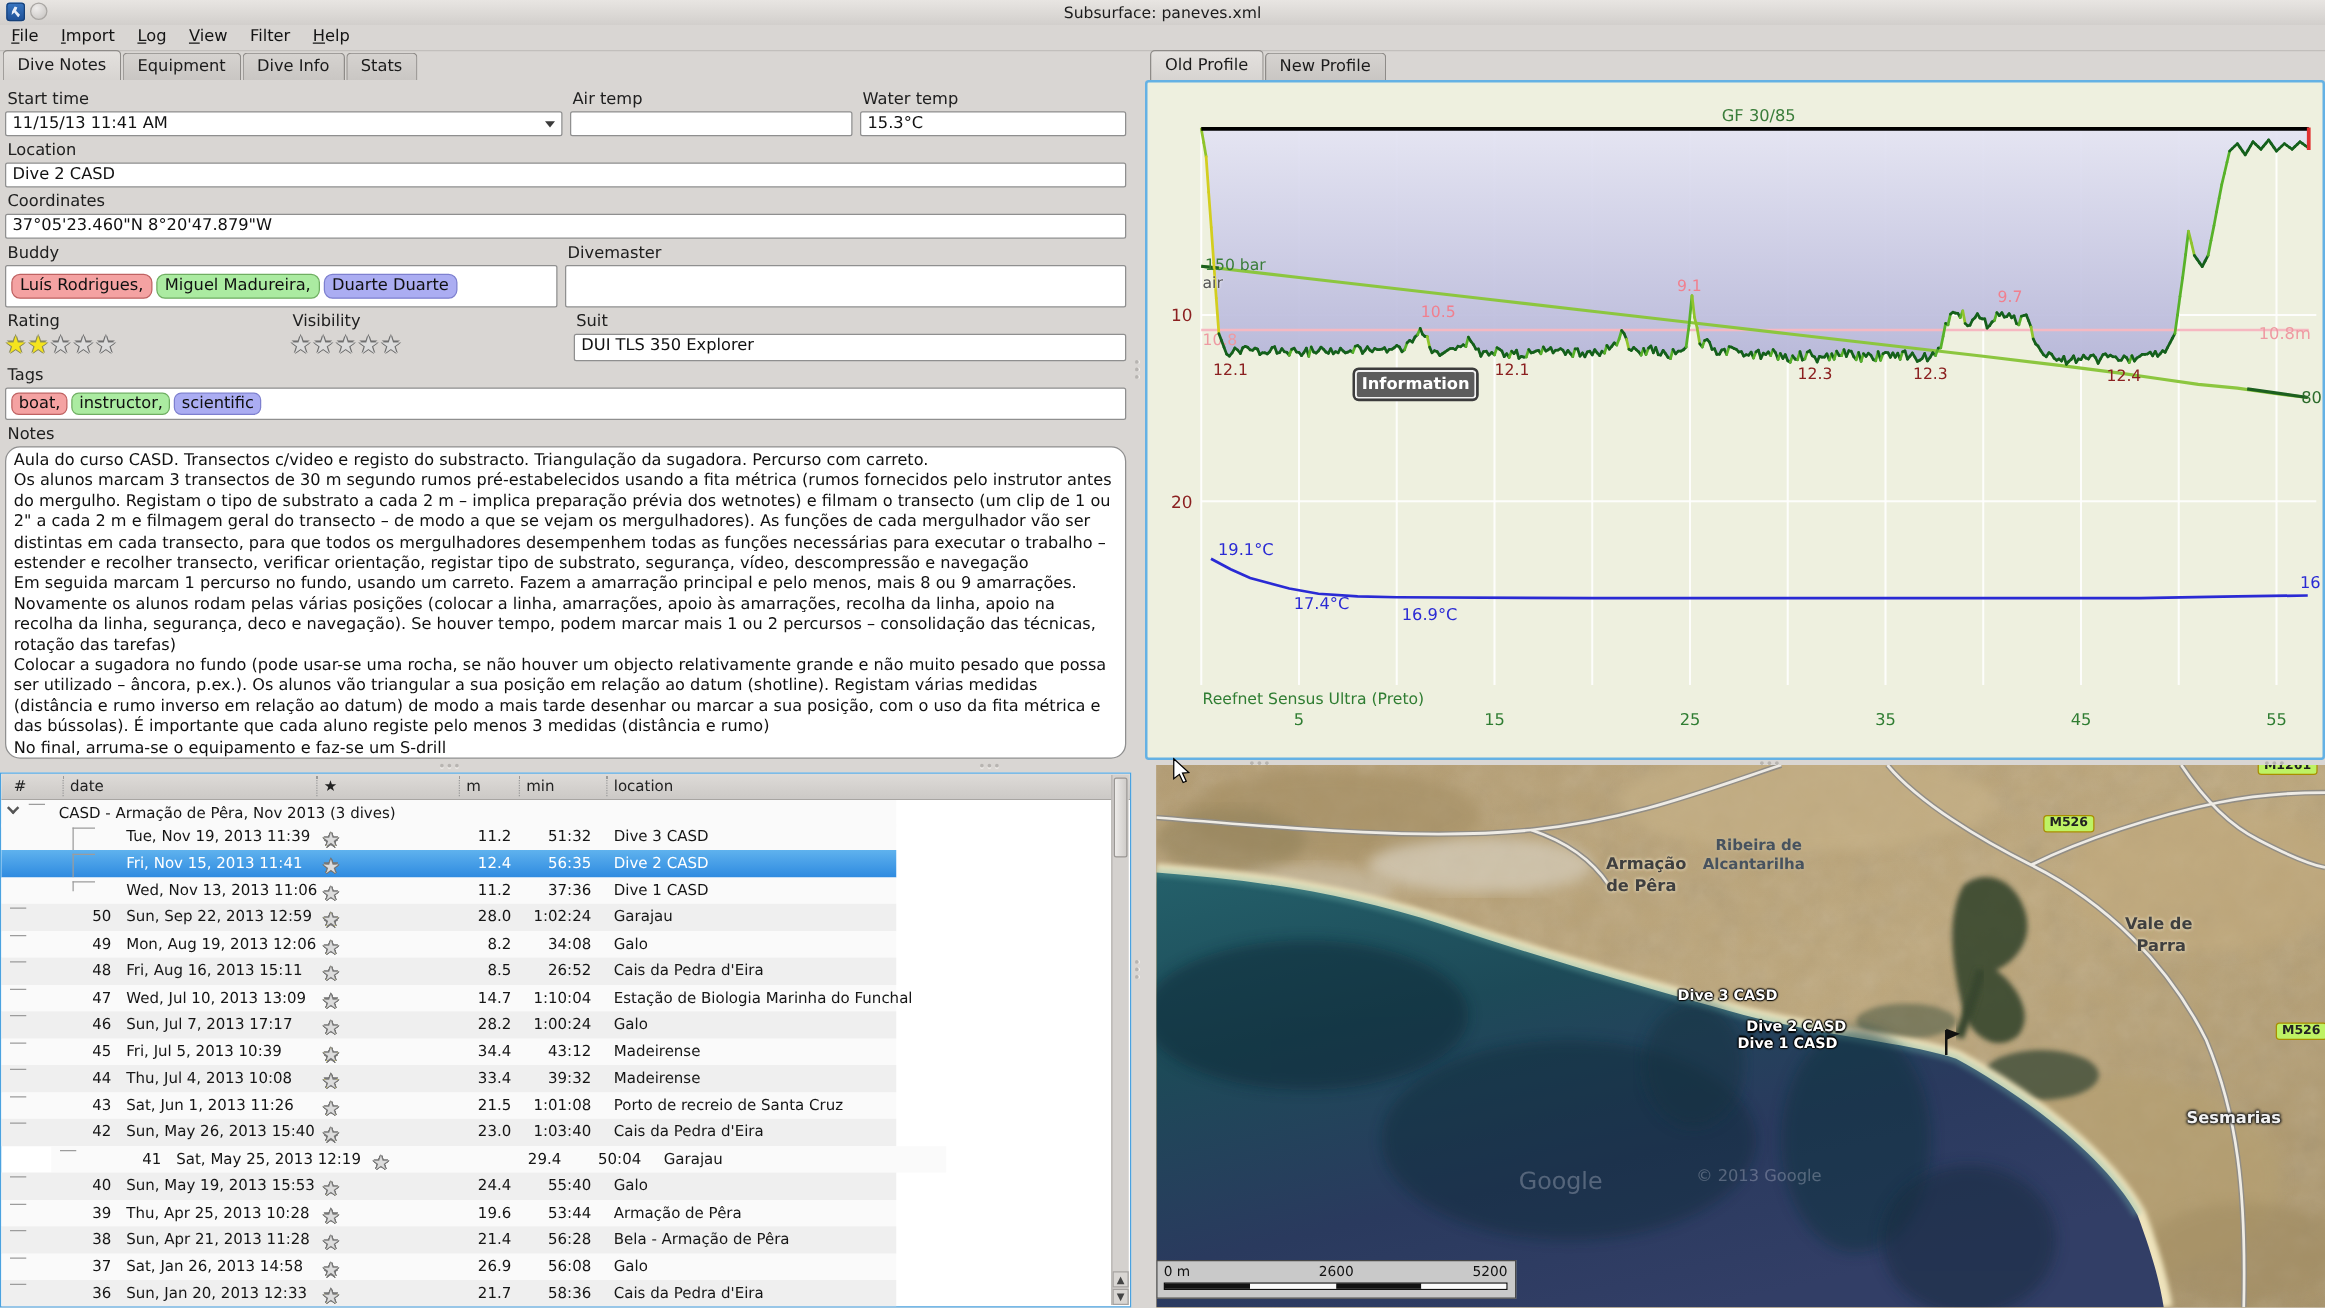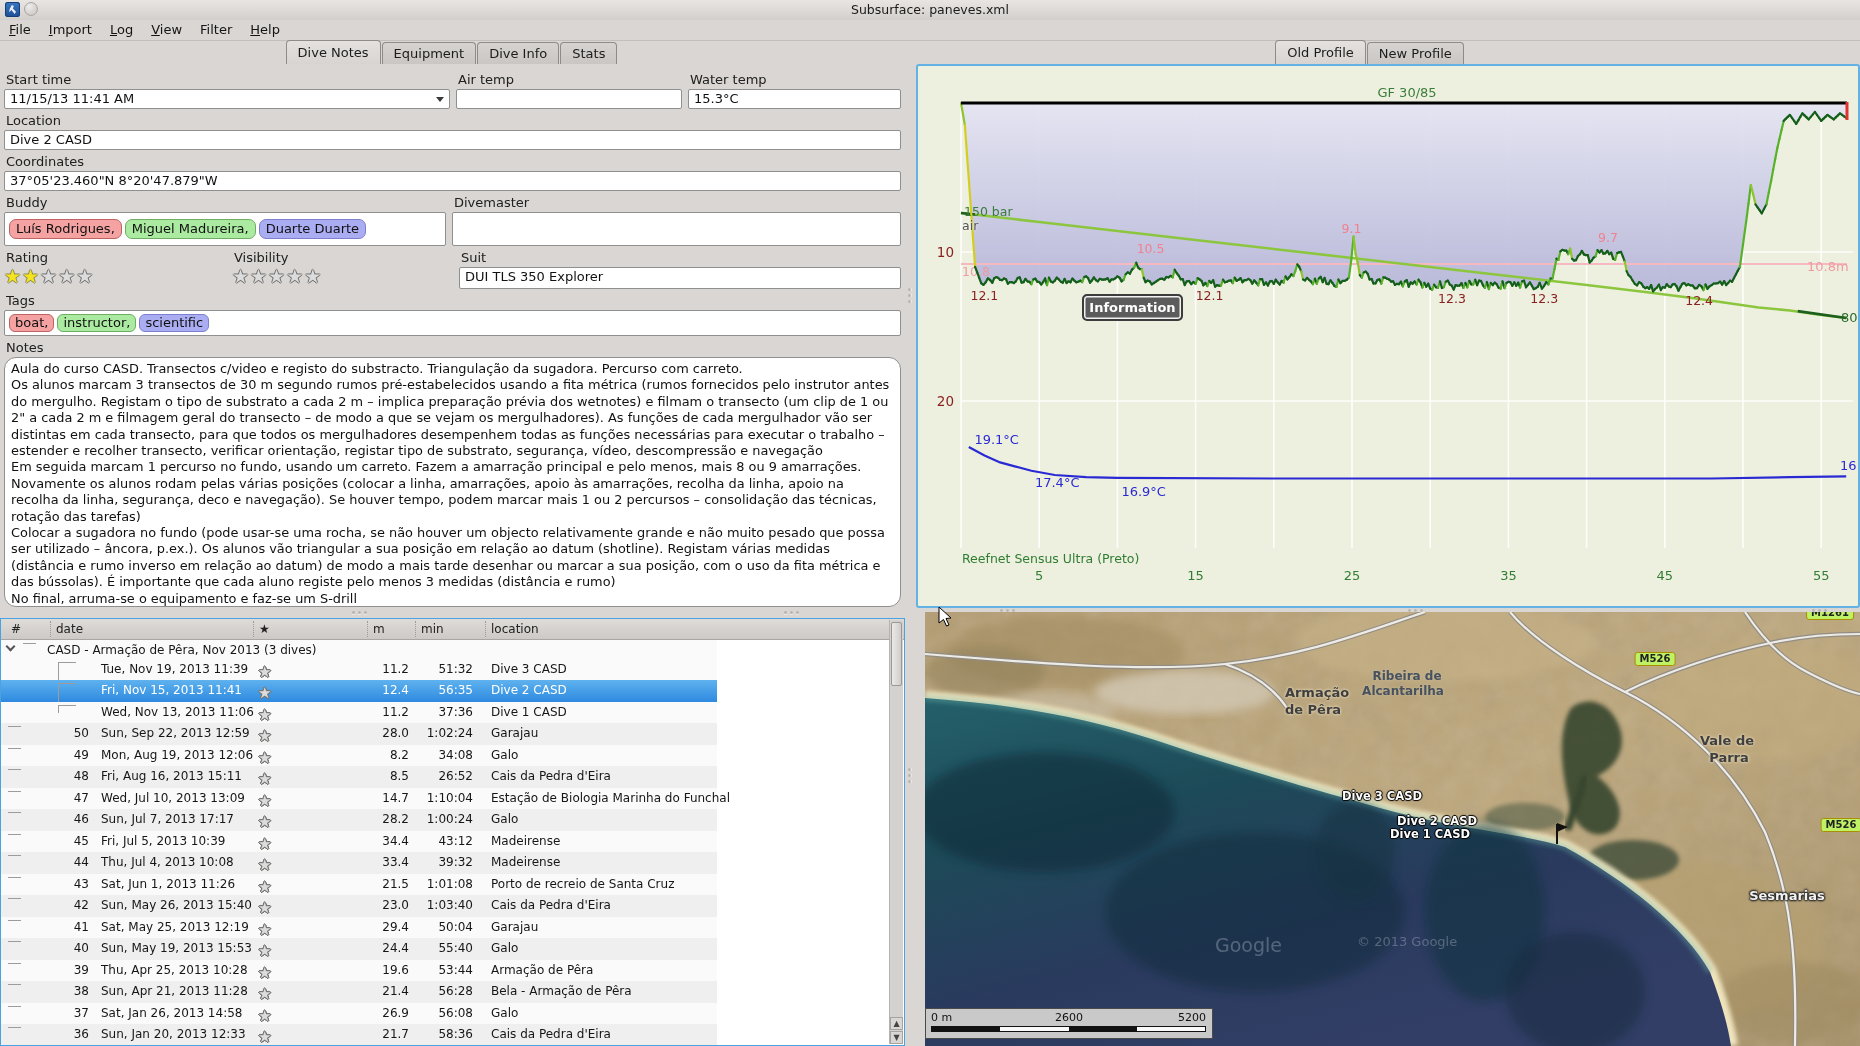--- a/index.html
+++ b/index.html
@@ -16,21 +16,21 @@
   #app-icon:after{content:"";position:absolute;left:4px;top:3px;width:7px;height:9px;
     background:#e8eef8;clip-path:polygon(40% 0,70% 10%,55% 40%,100% 75%,80% 100%,35% 55%,0 80%,10% 45%);}
   #tray-icon{position:absolute;left:24px;top:2px;width:14px;height:14px;border-radius:50%;
     background:radial-gradient(circle at 35% 30%,#efedec,#c4c1be);border:1px solid #a9a6a3;}
   #menubar{position:absolute;left:0;top:20px;width:1860px;height:21px;
     background:#d9d6d3;border-bottom:1px solid #c2bfbc;font-size:13px;color:#141414;}
   .menu-item{display:inline-block;padding:2px 9px 3px 9px;cursor:default;}
   .menu-item u{text-decoration:underline;}
 
   
-  .tabbar{position:absolute;height:24px;font-size:13px;color:#1c1c1c;text-align:center;}
+  .tabbar{position:absolute;height:24px;font-size:13px;color:#1c1c1c;}
   .tab{display:inline-block;height:22px;margin-top:2px;padding:3px 11px 0 11px;
     background:linear-gradient(#d6d3d0,#c9c6c3);border:1px solid #8e8b88;border-bottom:none;
     border-radius:4px 4px 0 0;margin-right:1px;vertical-align:bottom;}
   .tab.active{height:24px;margin-top:0;background:linear-gradient(#e4e1de,#d7d4d1);
     position:relative;z-index:3;padding-top:4px;}
 
   
   #form{position:absolute;left:0;top:64px;width:905px;height:548px;padding:4px 4px 0 4px;font-size:13px;color:#202020;}
   .flabel{margin:4px 0 2px 2px;height:15px;}
   .field{background:#fff;border:1px solid #8f8f8f;border-radius:2px;height:20px;
@@ -441,21 +441,21 @@
           <span class="star-f">★</span>
           <span class="star-f">★</span>
           <span class="star-e">★</span>
           <span class="star-e">★</span>
           <span class="star-e">★</span>
         </span>
         <span class="cell-m">23.0</span>
         <span class="cell-min">1:03:40</span>
         <span class="cell-loc">Cais da Pedra d'Eira</span>
       </div>
-      <div class="dl-row even" style="top: 297.5px; height: 21.5px;">
+      <div class="dl-row even" style="top: 297.5px; height: 21.5px; margin-left: 40px;">
         <span class="dash"></span>
         <span class="cell-num" style="left: 60px; width: 28px;">41</span>
         <span class="cell-date">Sat, May 25, 2013 12:19</span>
         <span class="cell-stars">
           <span class="star-e">★</span>
           <span class="star-e">★</span>
           <span class="star-e">★</span>
           <span class="star-e">★</span>
           <span class="star-e">★</span>
         </span>

